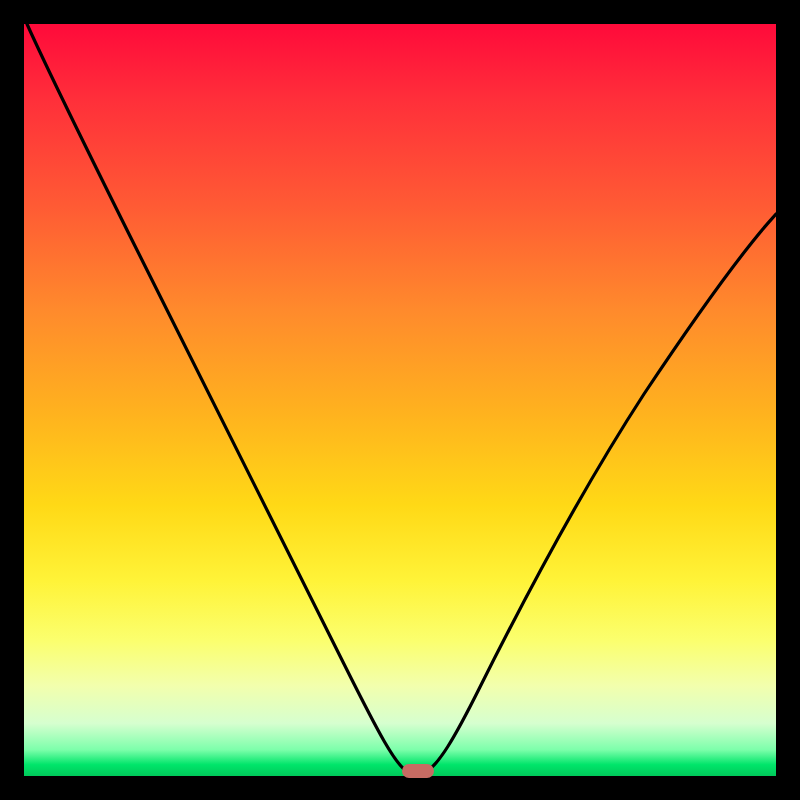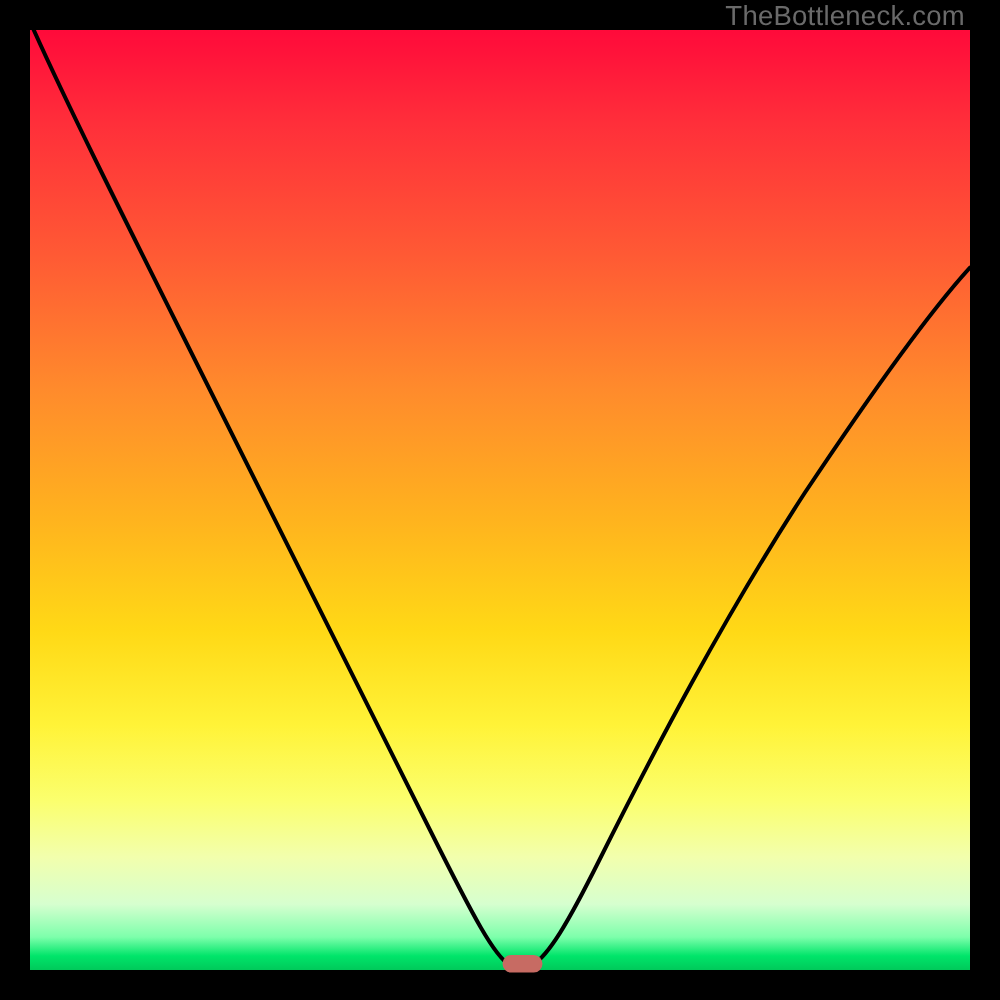--- a/index.html
+++ b/index.html
@@ -80,14 +80,13 @@
                C 355 710, 372 742, 384 748
                L 402 748
                C 415 740, 430 715, 455 665
                C 500 575, 555 470, 620 370
                C 680 280, 720 225, 752 190" fill="none" stroke="#000" stroke-width="3.2" stroke-linecap="round"></path>
     </svg>
 
     <div class="marker" style="left:394px; top:747px;"></div>
   </div>
 
-  <div class="watermark">TheBottleneck.com</div>
 </div>
 
 </body></html>

